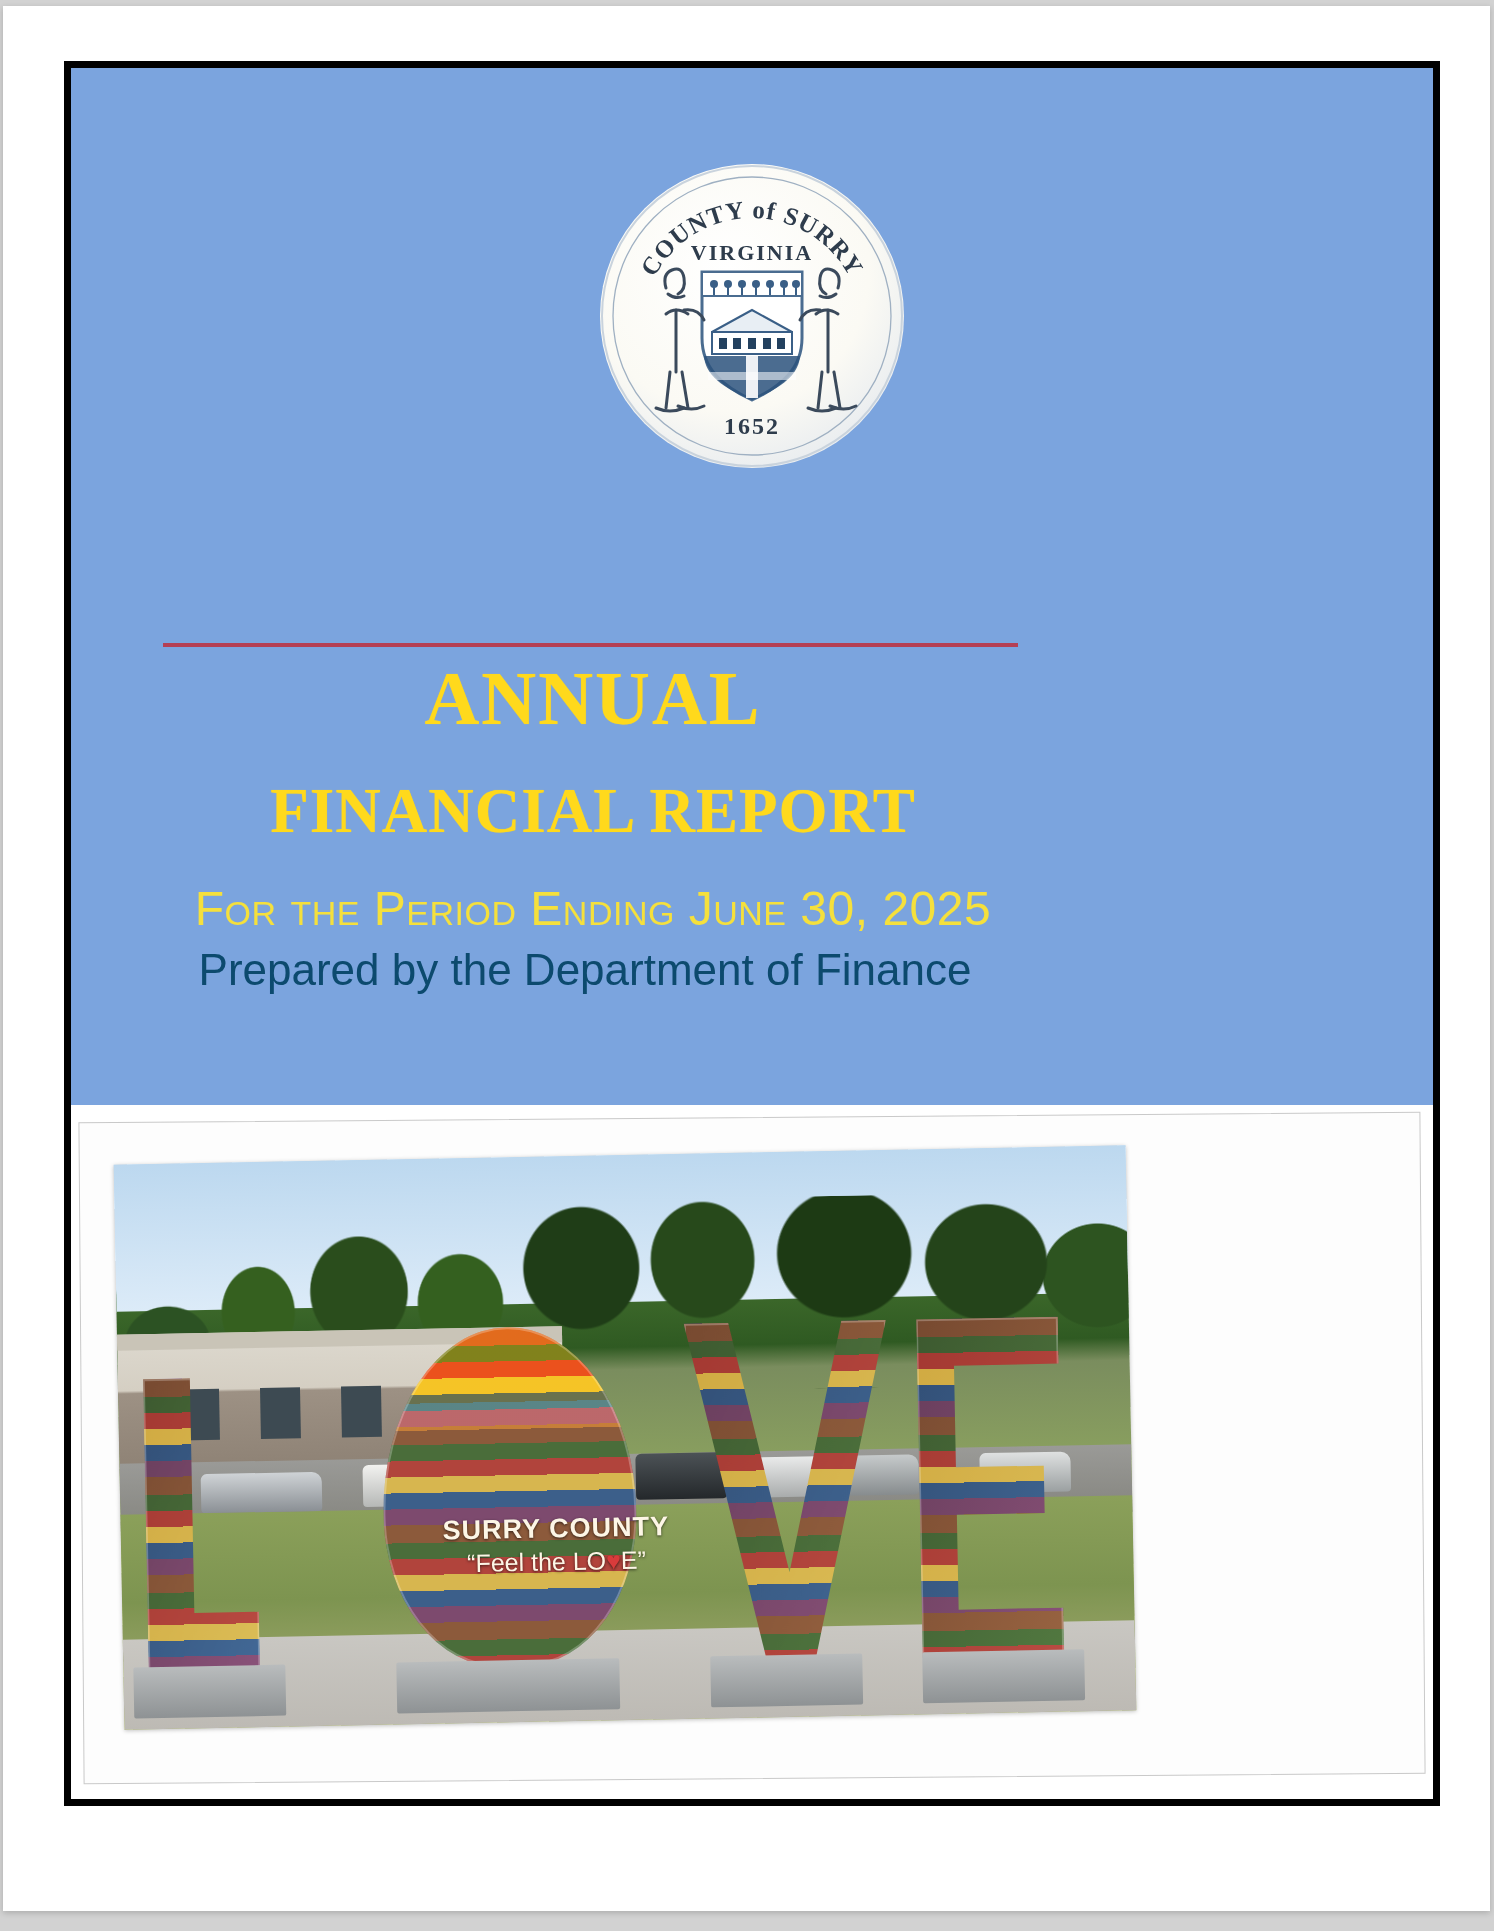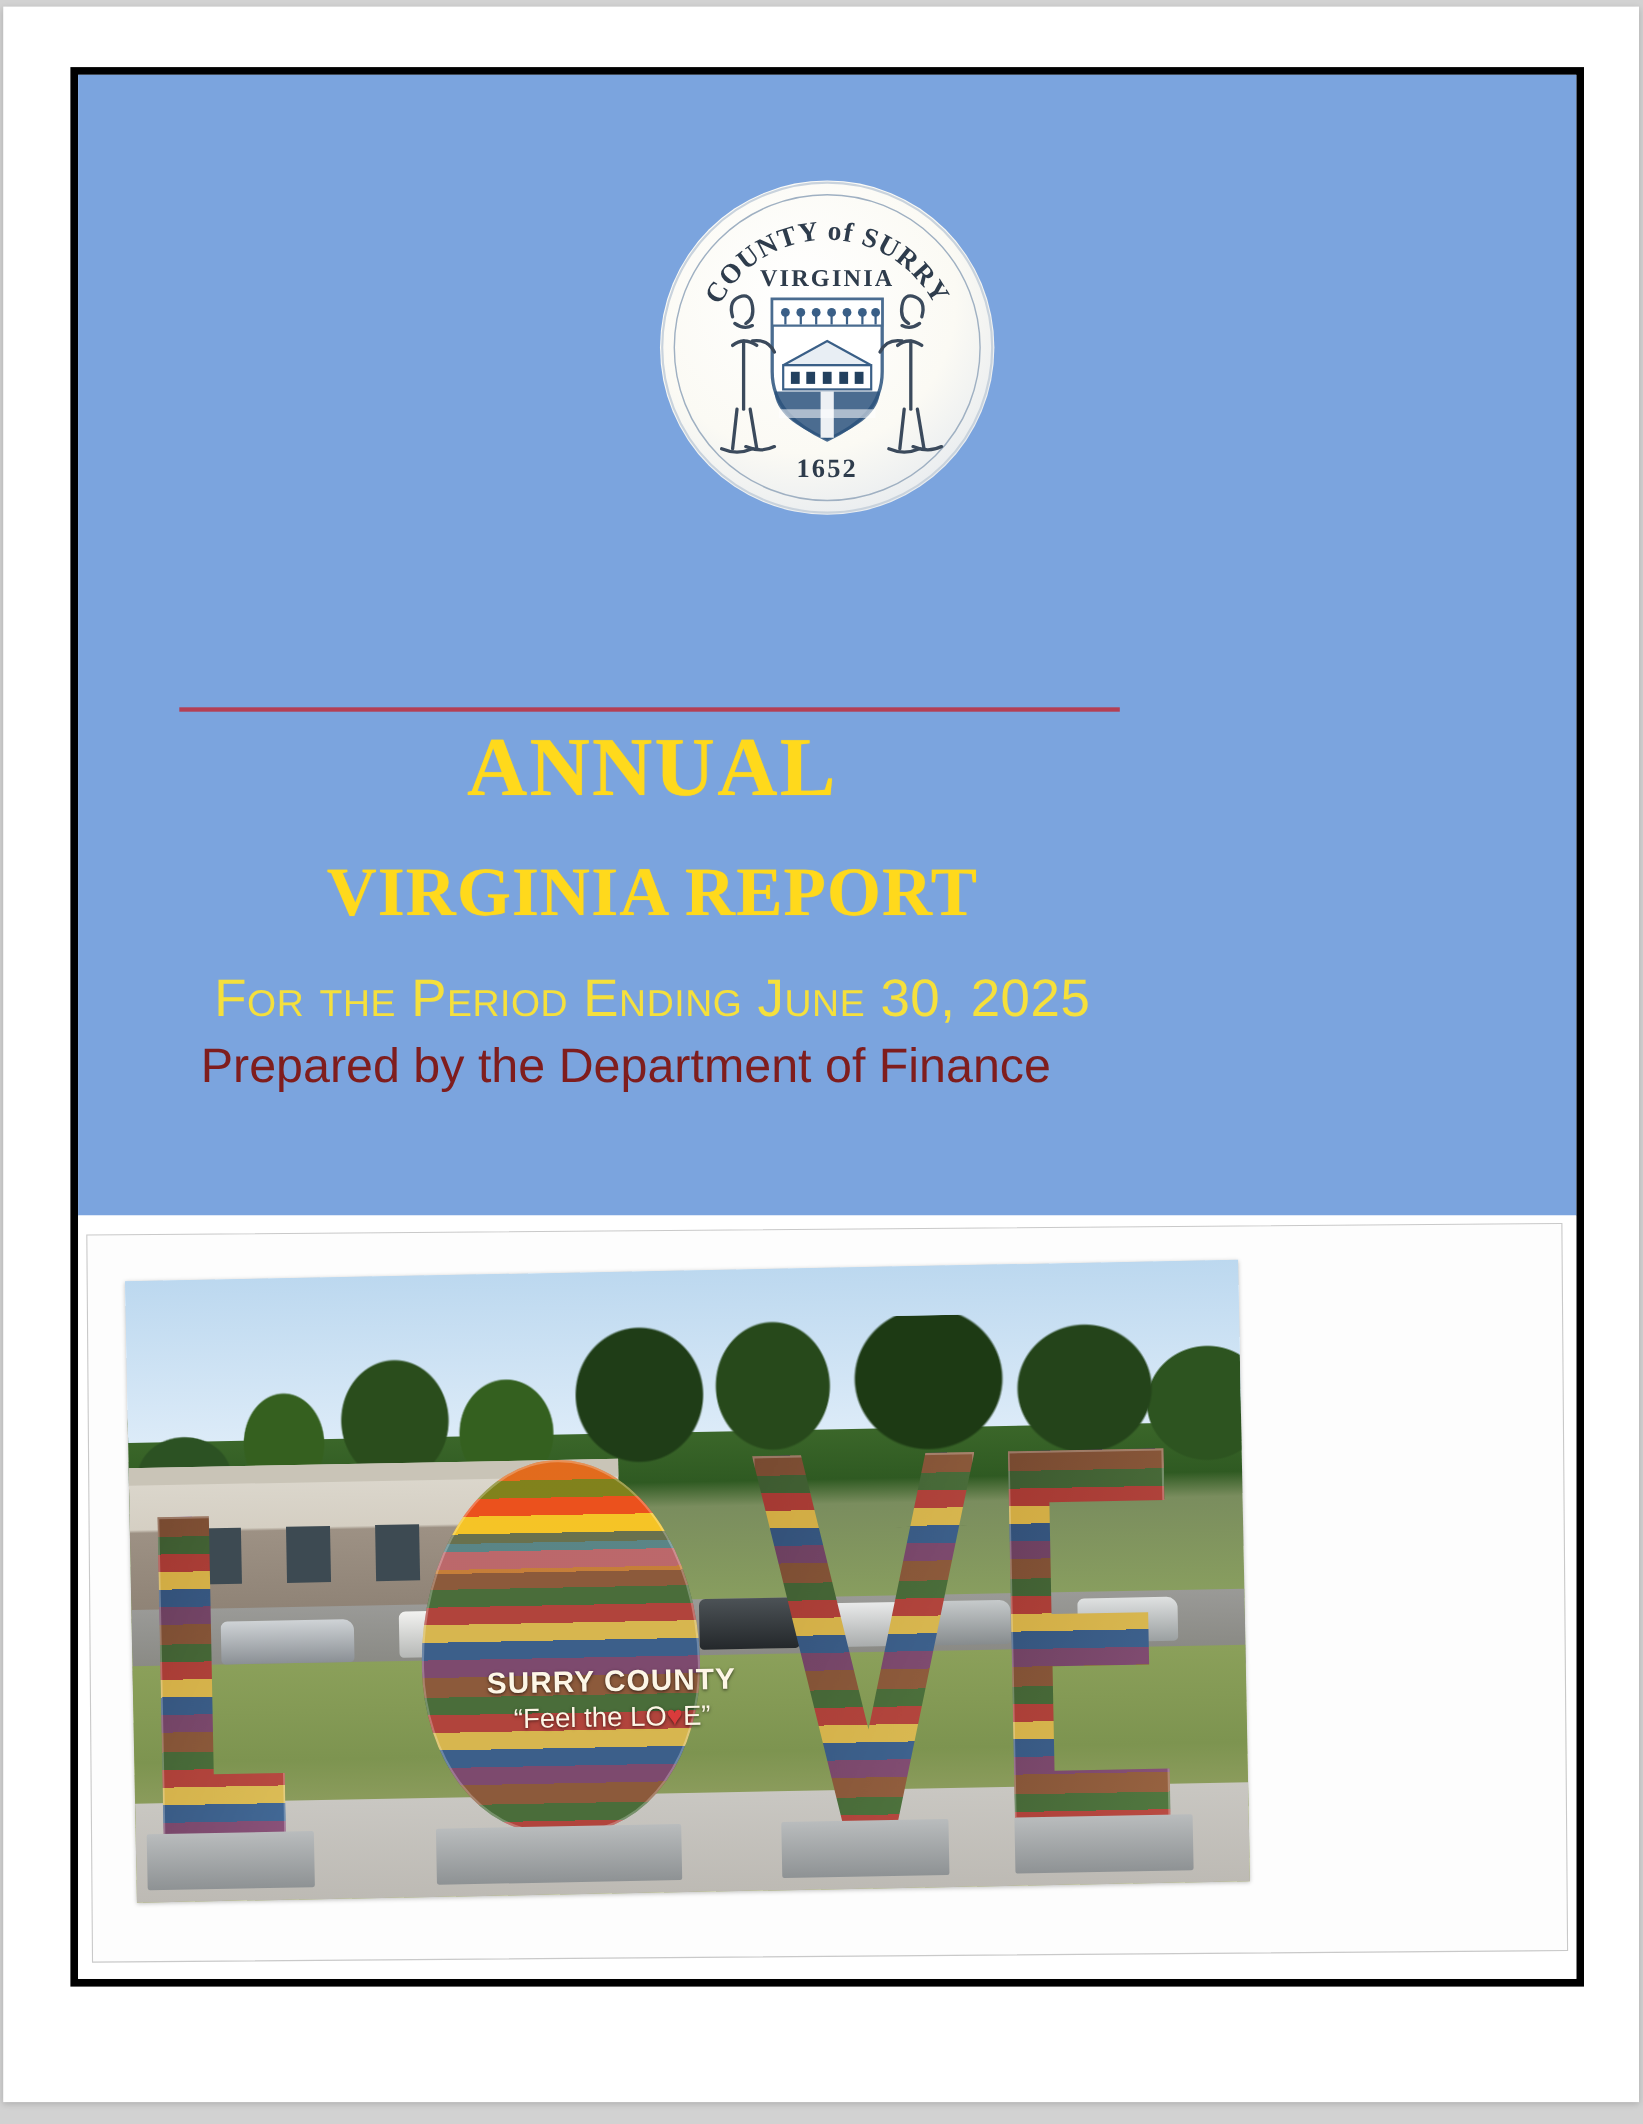--- a/index.html
+++ b/index.html
@@ -122,26 +122,26 @@
     font-family: "Liberation Sans", sans-serif;
     font-weight: normal;
     font-size: 48px;
     font-variant: small-caps;
     letter-spacing: 0.5px;
     color: #F5E03C;
     line-height: 1;
   }
   #title-prepared {
     top: 880px;
-    left: 68px;
+    left: 84px;
     width: 860px;
     text-align: center;
     font-family: "Liberation Sans", sans-serif;
     font-size: 44px;
-    color: #7f1d1d;
+    color: #0c4a6e;
     line-height: 1;
   }
 
   
   #photo-area {
     position: absolute;
     left: 0;
     top: 1037px;
     width: 1362px;
     height: 694px;
@@ -331,21 +331,21 @@
             </g>
 
             <text x="156" y="274" text-anchor="middle" font-family="'Liberation Serif', serif" font-size="24" font-weight="bold" fill="#2e3c4c" letter-spacing="2">1652</text>
           </svg>
         </div>
       </div>
 
       <div id="red-rule"></div>
 
       <div class="title-block" id="title-annual">ANNUAL</div>
-      <div class="title-block" id="title-financial-report">VIRGINIA REPORT</div>
+      <div class="title-block" id="title-financial-report">FINANCIAL REPORT</div>
       <div class="title-block" id="title-period">For the Period Ending June 30, 2025</div>
       <div class="title-block" id="title-prepared">Prepared by the Department of Finance</div>
     </div>
 
     <div id="photo-area">
 
       <div id="photo-mat"></div>
 
       <div id="photo">
         <div class="sky"></div>

